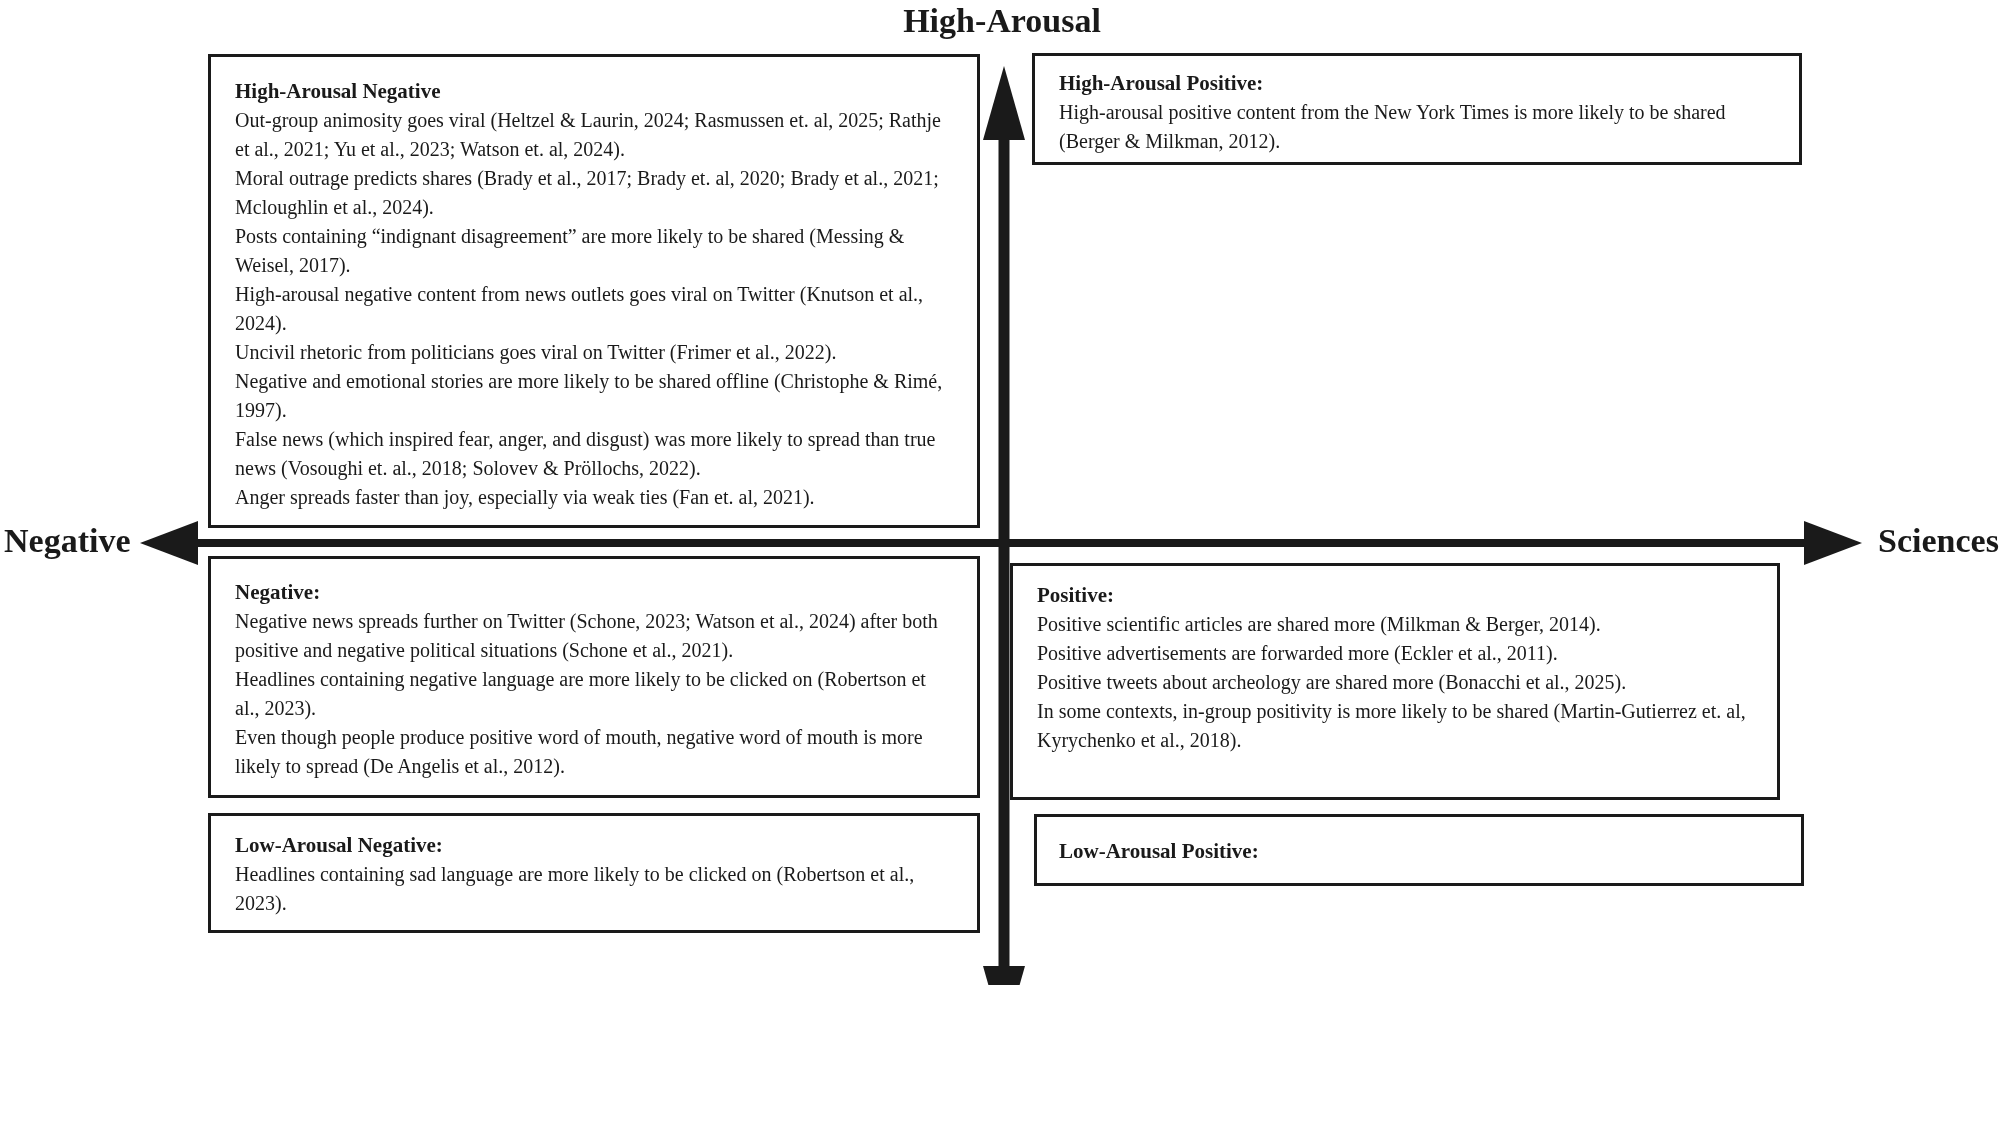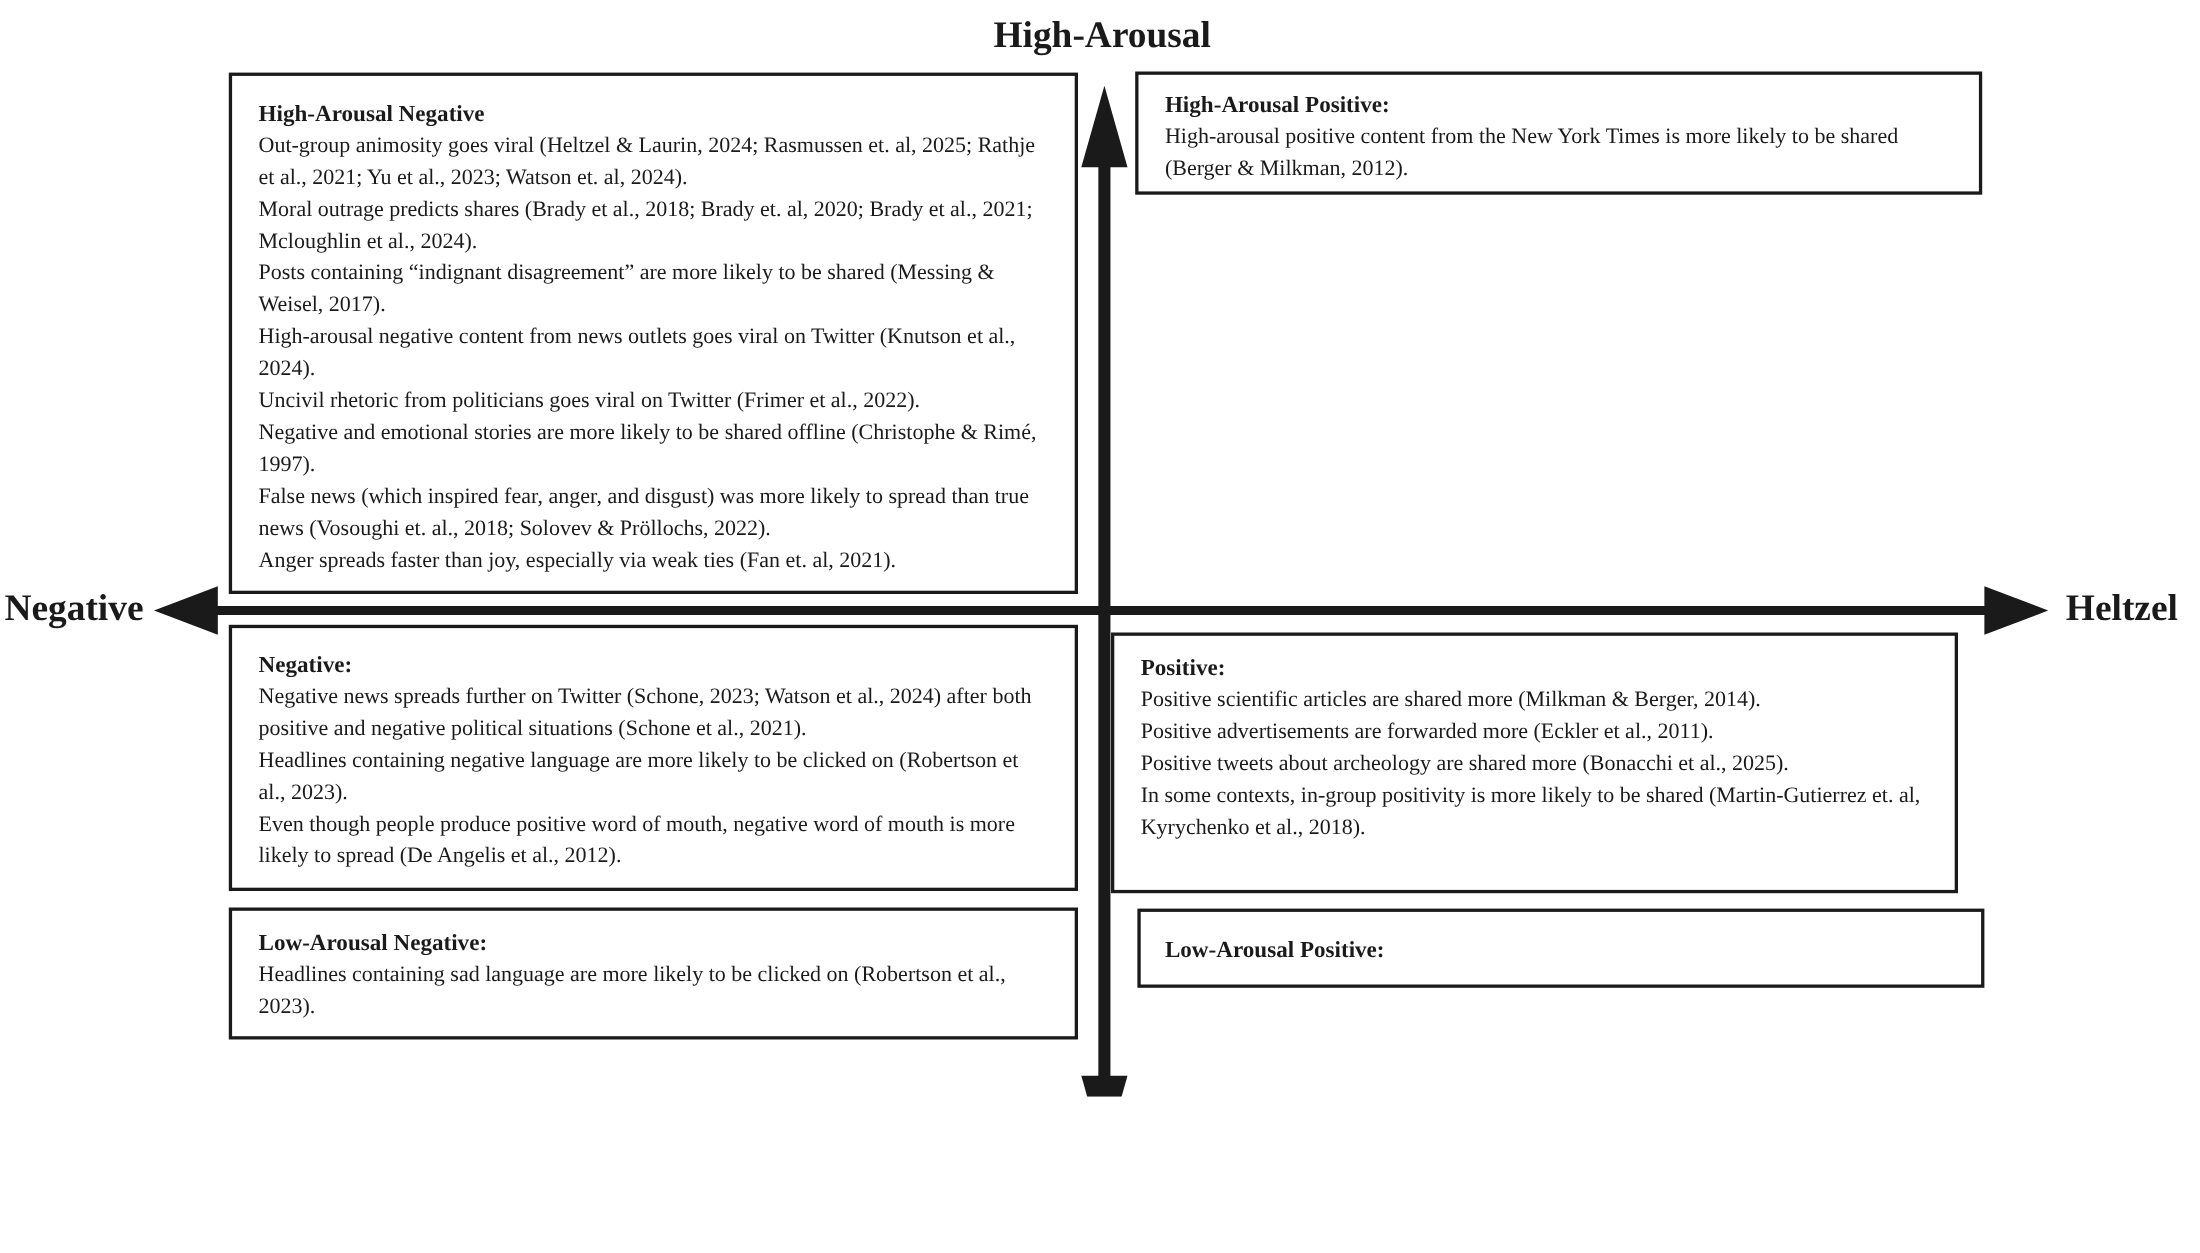--- a/index.html
+++ b/index.html
@@ -6,21 +6,20 @@
   * { box-sizing: border-box; }
   html, body { margin: 0; padding: 0; background: #ffffff; }
   .canvas {
     position: relative;
     width: 2000px;
     height: 985px;
     background: var(--paper);
     font-family: "Liberation Serif", serif;
     color: var(--ink);
     overflow: hidden;
-    margin-top: 12px;
   }
   svg.axes {
     position: absolute;
     left: 0; top: 0;
     width: 2000px; height: 1139px;
     pointer-events: none;
   }
   .axis-label {
     position: absolute;
     font-weight: bold;
@@ -80,27 +79,27 @@
     <line x1="192" y1="543" x2="1810" y2="543" stroke="var(--ink)" stroke-width="8"></line>
     <polygon points="1004,66 983,140 1025,140" fill="var(--ink)"></polygon>
     <polygon points="1004,1040 983,966 1025,966" fill="var(--ink)"></polygon>
     <polygon points="140,543 198,521 198,565" fill="var(--ink)"></polygon>
     <polygon points="1862,543 1804,521 1804,565" fill="var(--ink)"></polygon>
   </svg>
 
   <div class="axis-label top">High-Arousal</div>
   <div class="axis-label bottom">Low-Arousal</div>
   <div class="axis-label left">Negative</div>
-  <div class="axis-label right">Heltzel</div>
+  <div class="axis-label right">Sciences</div>
 
   <section class="qbox" id="q-han">
     <h3>High-Arousal Negative</h3>
     <div>
         <p class="finding">Out-group animosity goes viral (Heltzel &amp; Laurin, 2024; Rasmussen et. al, 2025; Rathje et al., 2021; Yu et al., 2023; Watson et. al, 2024).</p>
-        <p class="finding">Moral outrage predicts shares (Brady et al., 2018; Brady et. al, 2020; Brady et al., 2021; Mcloughlin et al., 2024).</p>
+        <p class="finding">Moral outrage predicts shares (Brady et al., 2017; Brady et. al, 2020; Brady et al., 2021; Mcloughlin et al., 2024).</p>
         <p class="finding">Posts containing “indignant disagreement” are more likely to be shared (Messing &amp; Weisel, 2017).</p>
         <p class="finding">High-arousal negative content from news outlets goes viral on Twitter (Knutson et al., 2024).</p>
         <p class="finding">Uncivil rhetoric from politicians goes viral on Twitter (Frimer et al., 2022).</p>
         <p class="finding">Negative and emotional stories are more likely to be shared offline (Christophe &amp; Rimé, 1997).</p>
         <p class="finding">False news (which inspired fear, anger, and disgust) was more likely to spread than true news (Vosoughi et. al., 2018; Solovev &amp; Pröllochs, 2022).</p>
         <p class="finding">Anger spreads faster than joy, especially via weak ties (Fan et. al, 2021).</p>
       </div>
   </section>
 
   <section class="qbox" id="q-hap">

